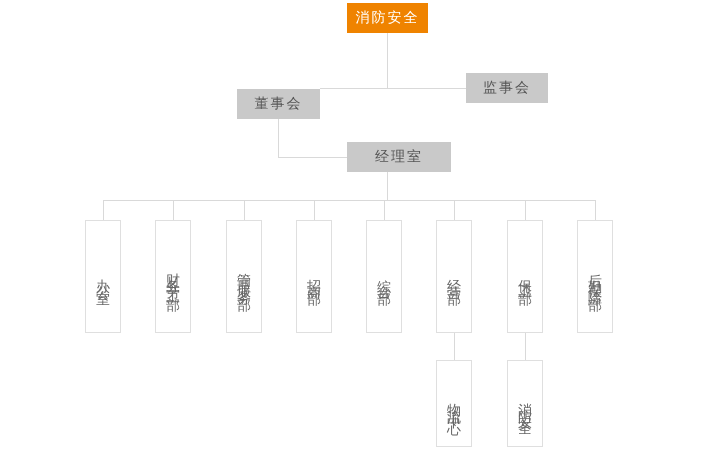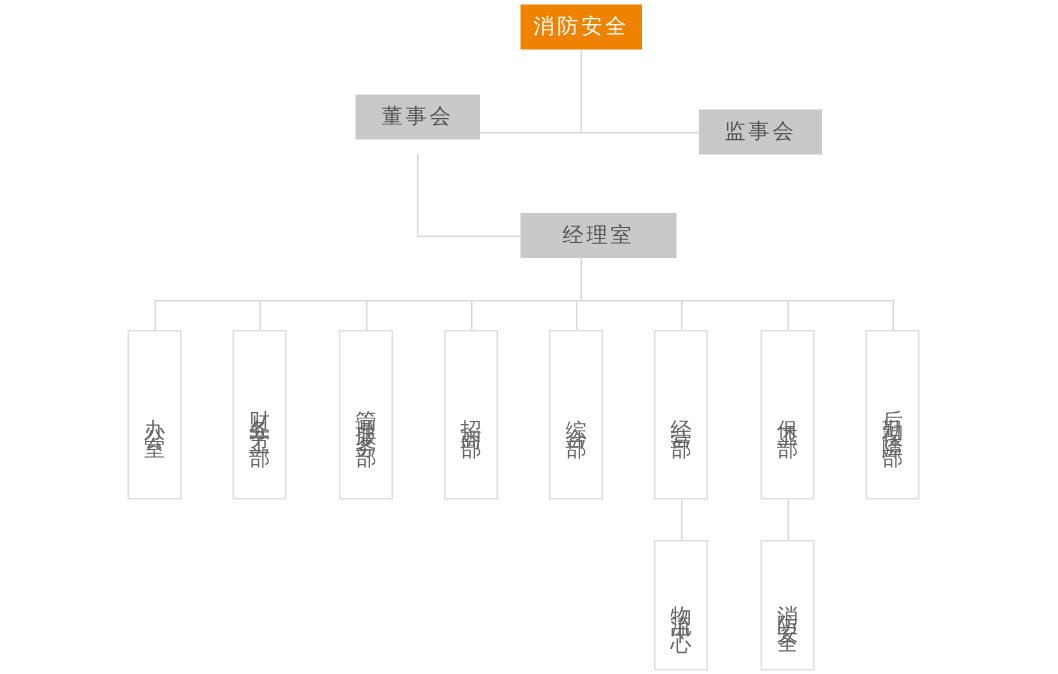--- a/index.html
+++ b/index.html
@@ -91,21 +91,21 @@
   <div class="vline" style="left:454px; top:200px; height:20px;"></div>
   <div class="vline" style="left:525px; top:200px; height:20px;"></div>
   <div class="vline" style="left:595px; top:200px; height:20px;"></div>
   <div class="vline" style="left:454px; top:333px; height:27px;"></div>
   <div class="vline" style="left:525px; top:333px; height:27px;"></div>
 
   <div class="node root" style="left:347px; top:3px; width:81px; height:30px;">
     <span>消防安全</span>
   </div>
 
-  <div class="node committee" style="left:237px; top:63px; width:83px; height:30px;">
+  <div class="node committee" style="left:237px; top:89px; width:83px; height:30px;">
     <span>董事会</span>
   </div>
   <div class="node committee" style="left:466px; top:73px; width:82px; height:30px;">
     <span>监事会</span>
   </div>
 
   <div class="node committee" style="left:347px; top:142px; width:104px; height:30px;">
     <span>经理室</span>
   </div>
 

